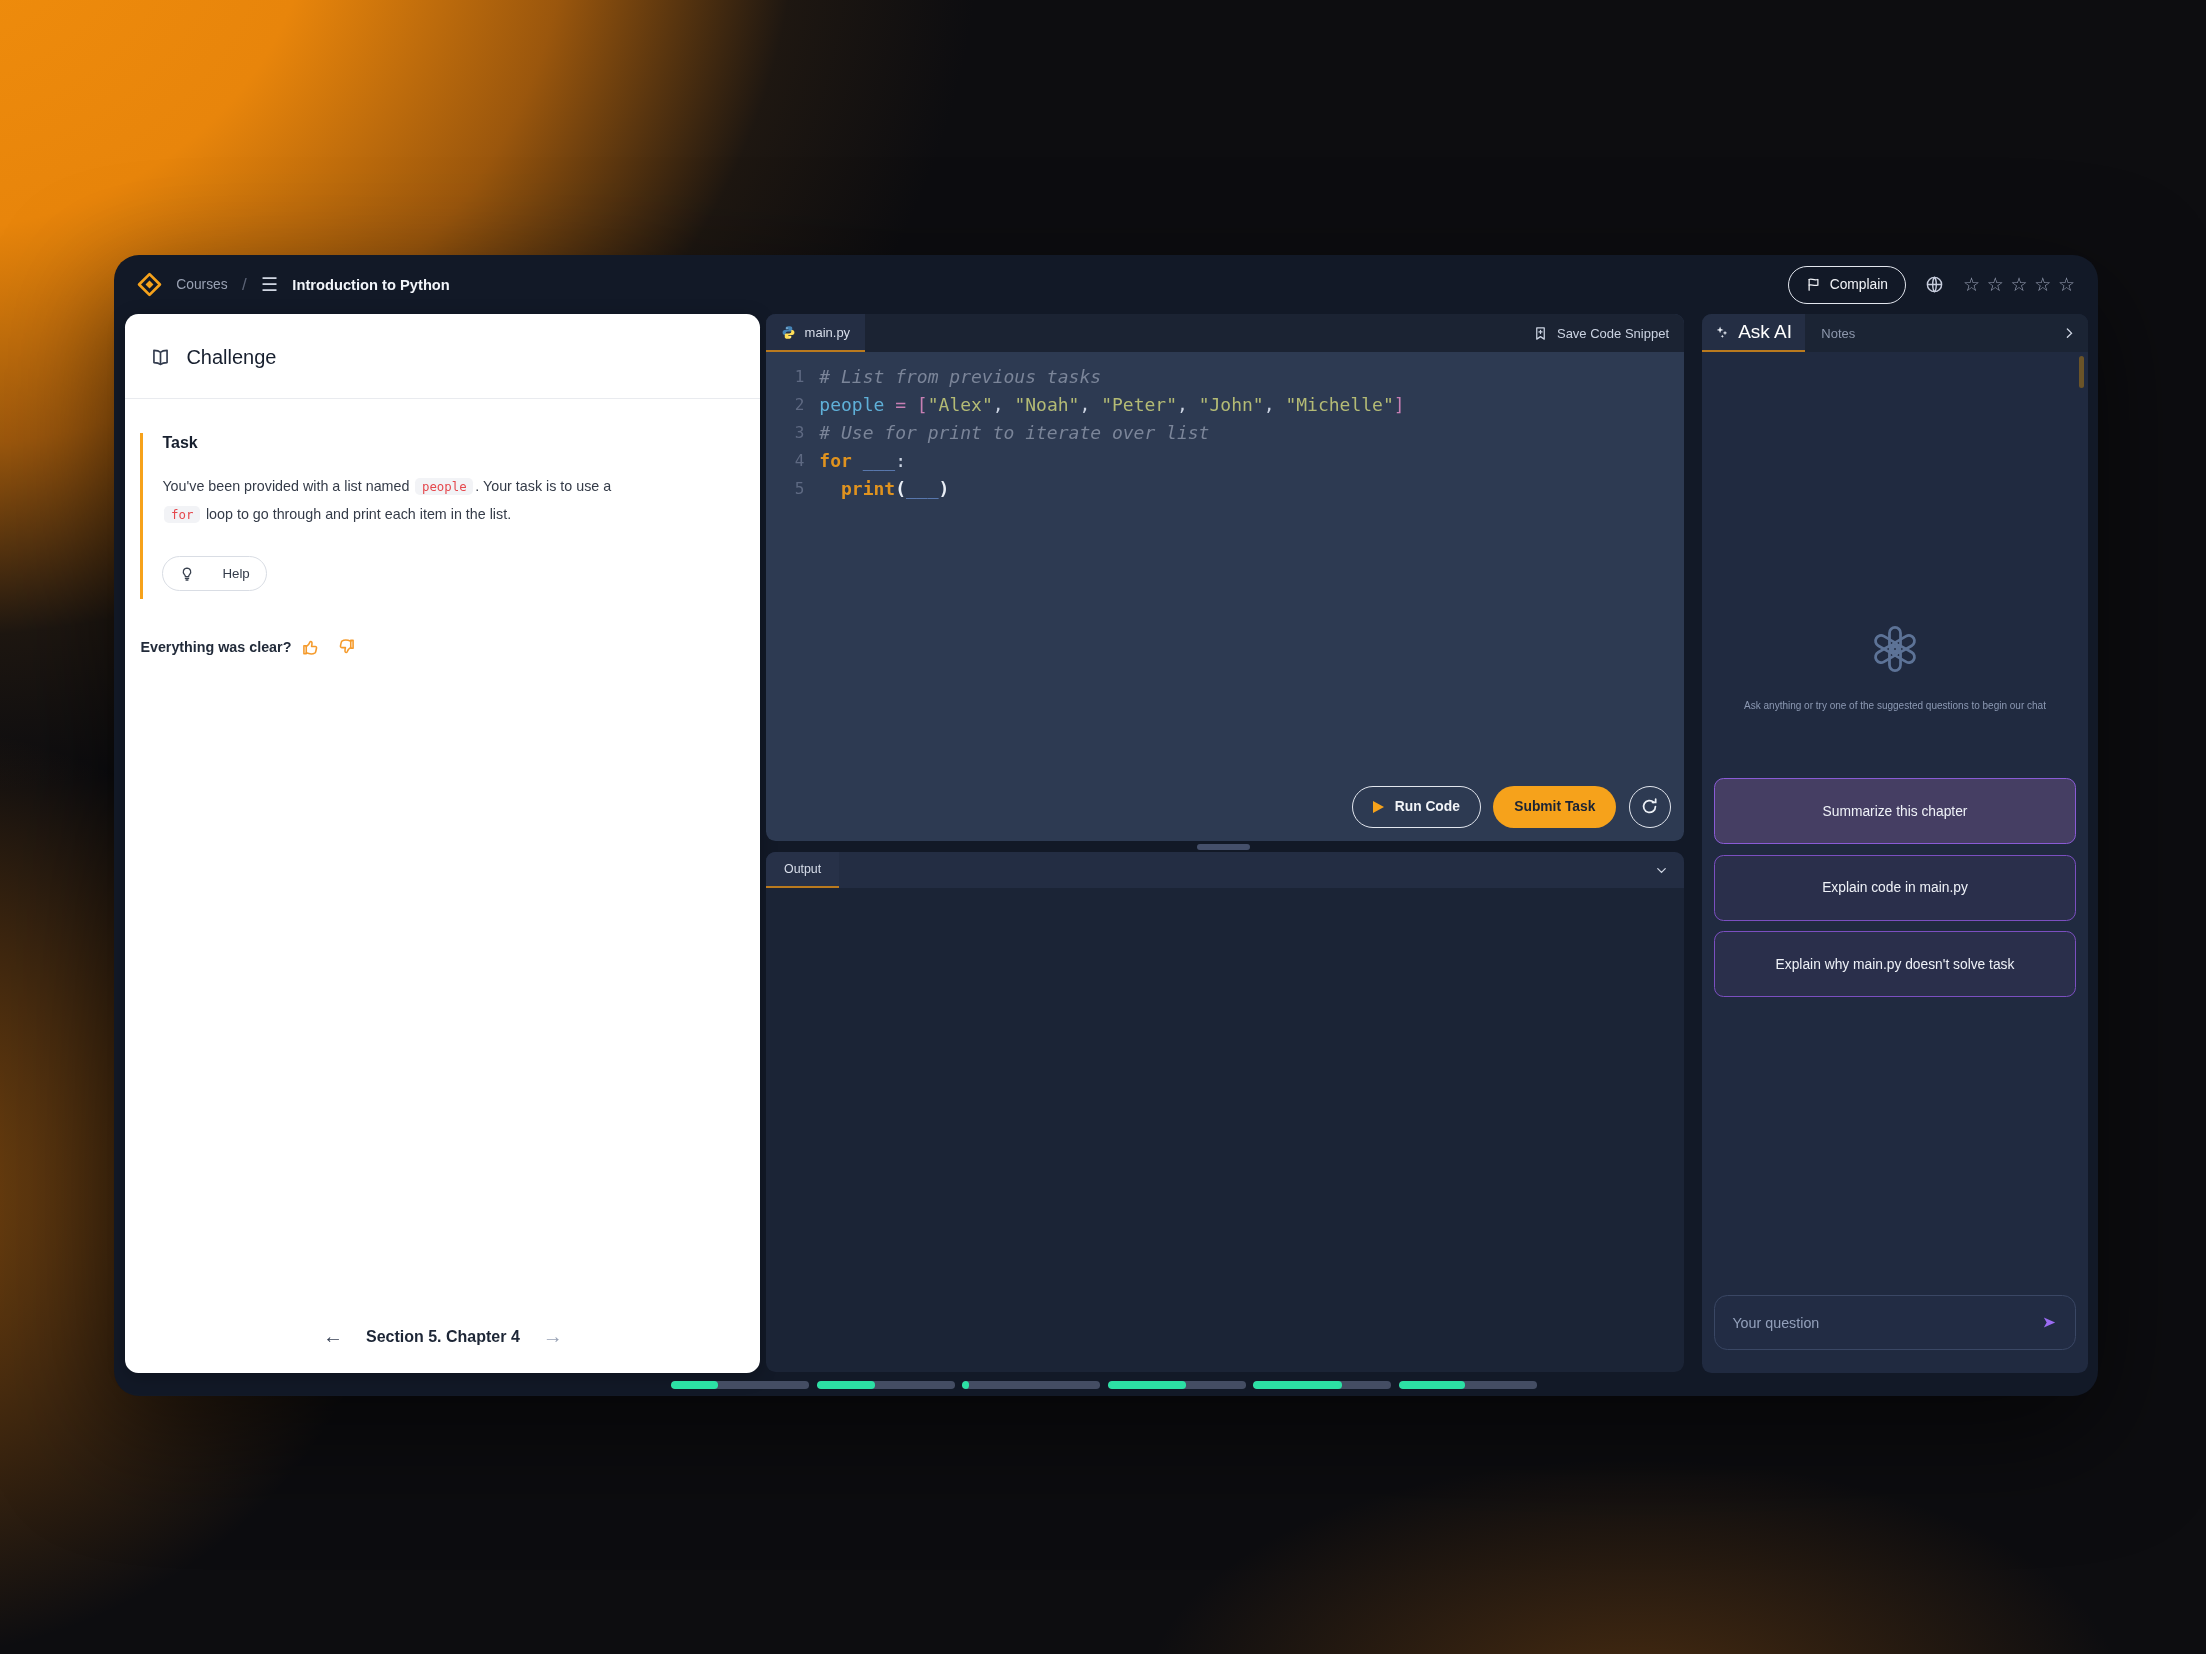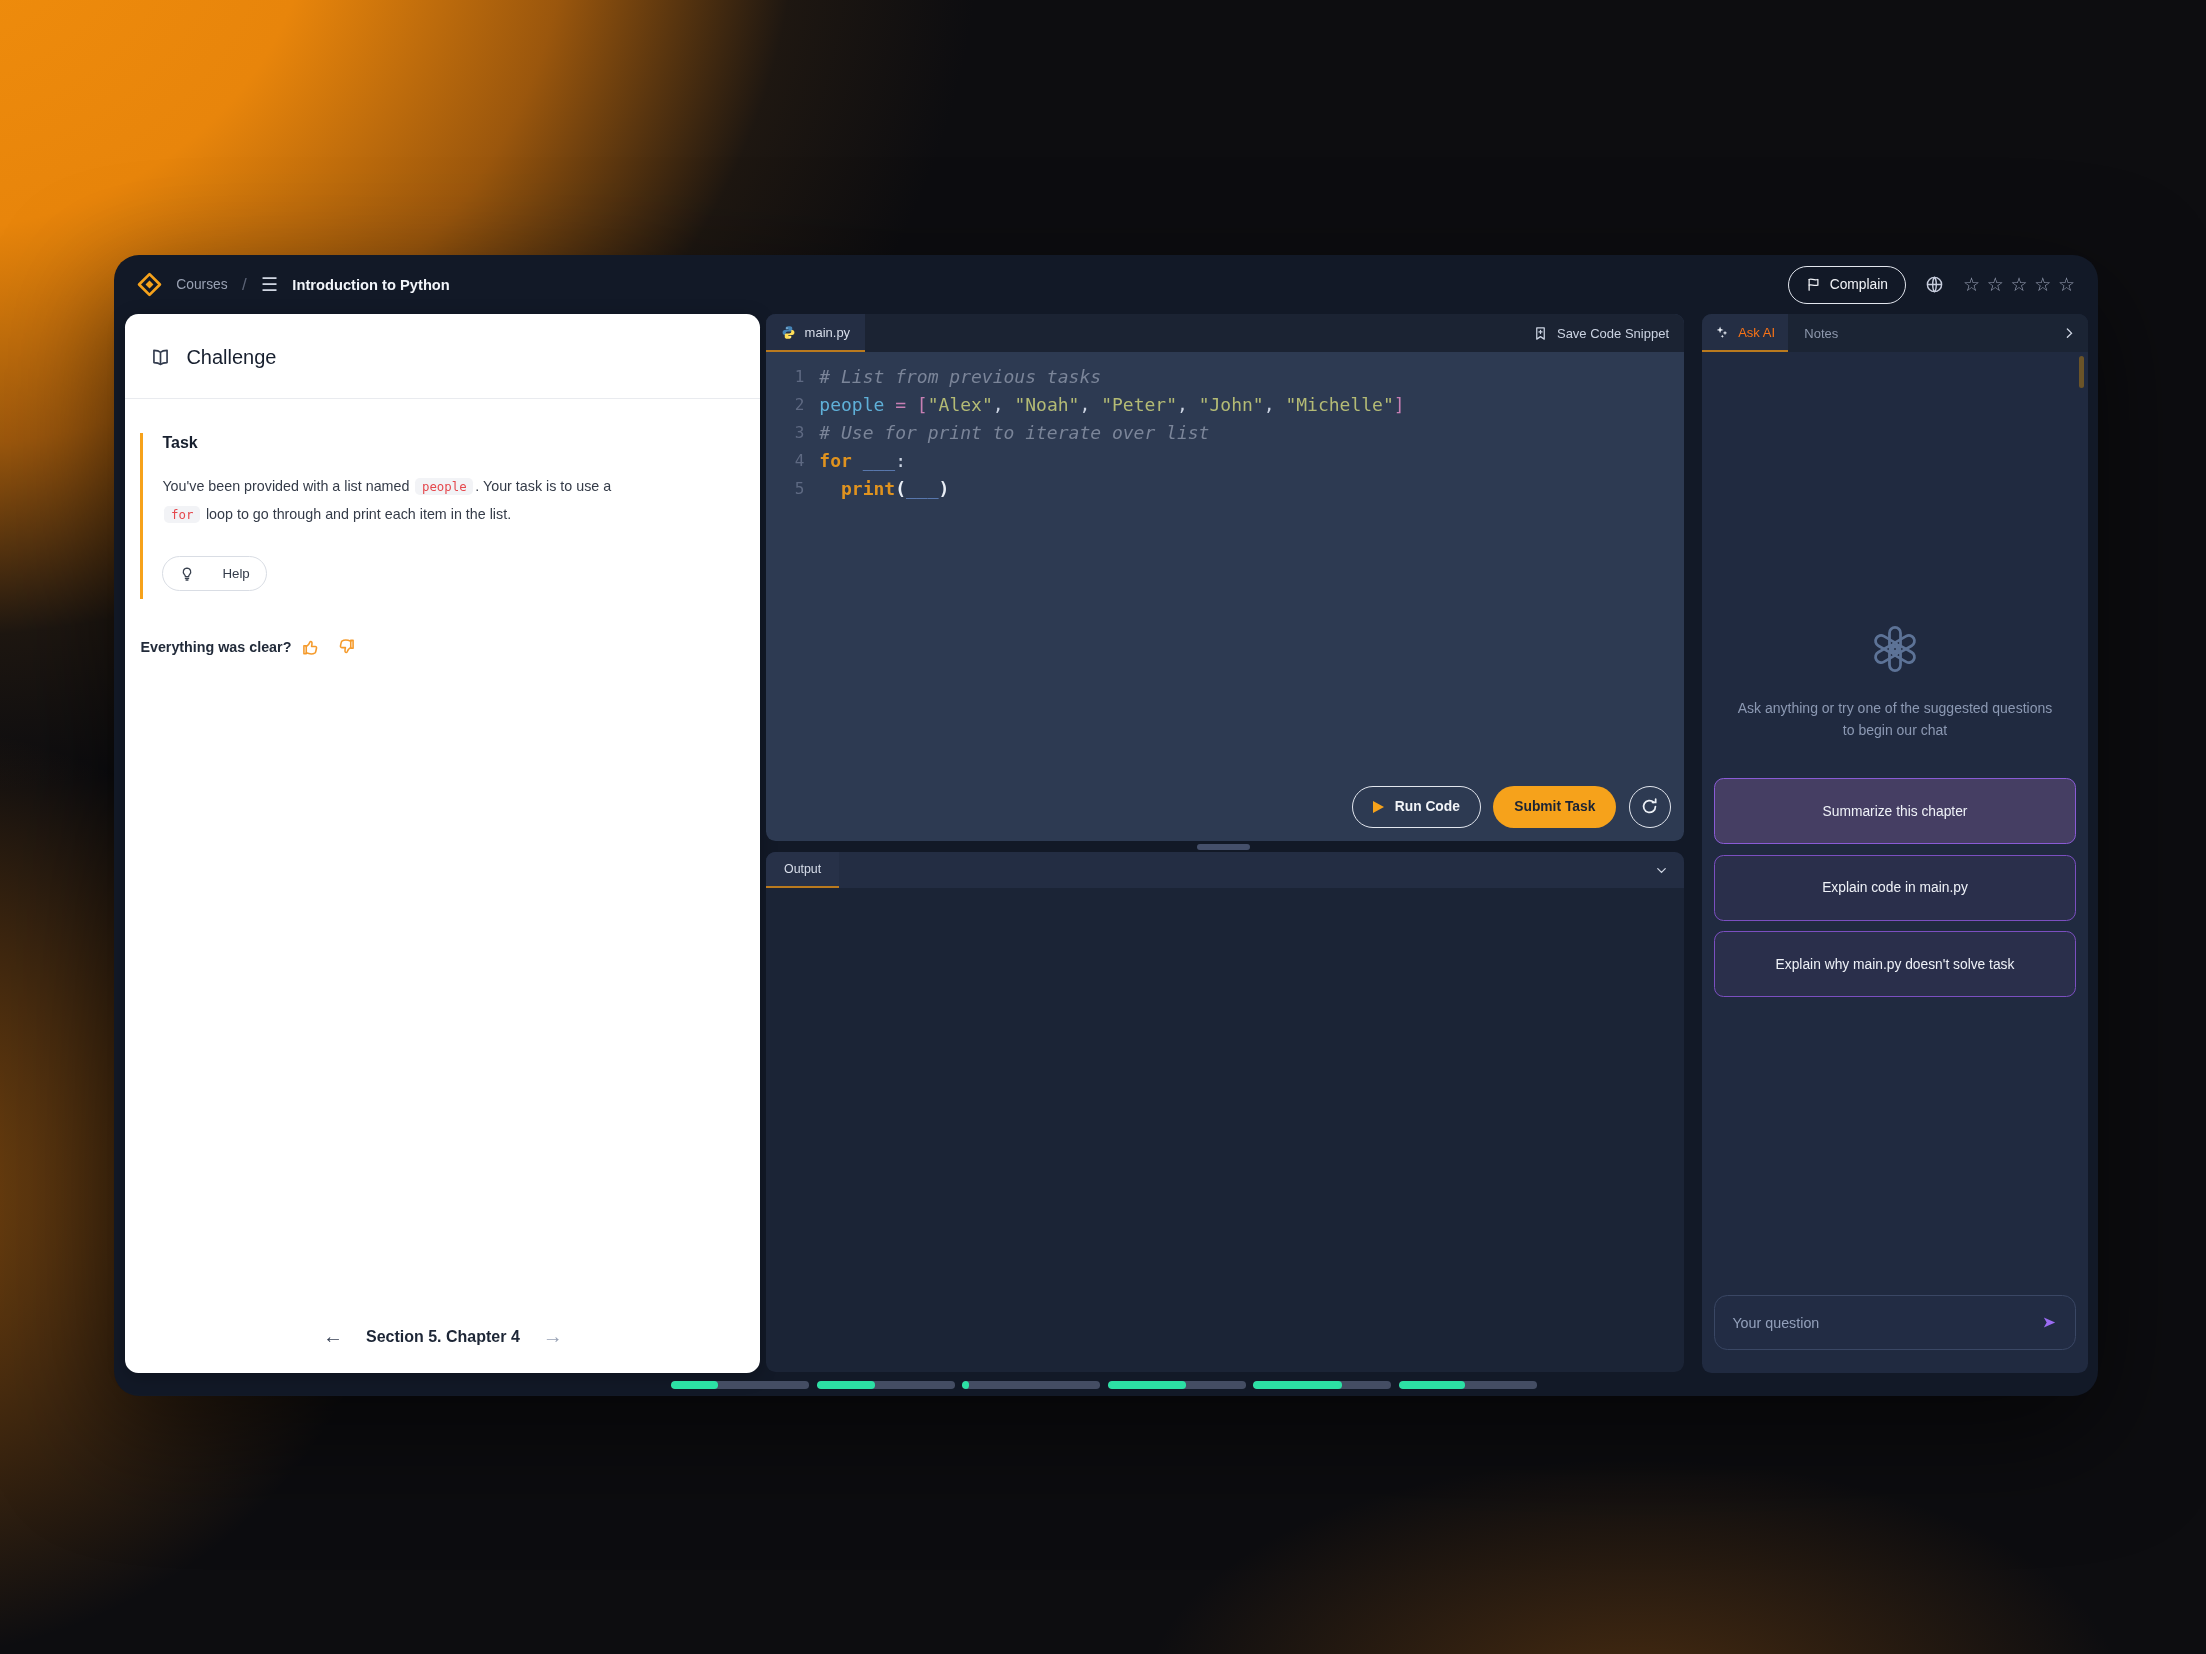--- a/index.html
+++ b/index.html
@@ -69,26 +69,26 @@
   .reset{width:42px;height:42px;border:1.9px solid #E2E6EE;border-radius:50%;background:transparent;display:flex;align-items:center;justify-content:center;cursor:pointer}
   .split{position:absolute;left:1083px;top:589px;width:53px;height:5.7px;border-radius:2.9px;background:#45506B;cursor:row-resize}
   
   .outputp{position:absolute;left:652px;top:597px;width:918px;height:520px;background:#1B2436;border-radius:9.5px;overflow:hidden}
   .out-head{height:36px;background:#232D43;display:flex;align-items:stretch}
   .out-tab{display:flex;align-items:center;padding:0 18px;border-bottom:2.9px solid #BA7A1E;color:#D8DEEA;font-size:12.4px;background:#273148;cursor:pointer}
   .out-chev{margin-left:auto;display:flex;align-items:center;padding:0 15px;cursor:pointer}
   
   .ai{position:absolute;left:1588px;top:59px;width:386px;height:1059px;background:#202A40;border-radius:9.5px;overflow:hidden}
   .ai-tabs{height:38px;background:#1B2434;display:flex;align-items:stretch}
-  .ai-tab-active{display:flex;align-items:center;gap:8.6px;padding:0 13.3px;background:#242E44;border-bottom:2.9px solid #BA7A1E;color:#f97316;font-size:13px;cursor:pointer}
+  .ai-tab-active{display:flex;align-items:center;gap:8.6px;padding:0 13.3px;background:#242E44;border-bottom:2.9px solid #BA7A1E;color:#ffffff;font-size:19px;cursor:pointer}
   .ai-tab{display:flex;align-items:center;padding:0 16px;color:#8E98AD;font-size:13px;cursor:pointer}
   .ai-chev{margin-left:auto;display:flex;align-items:center;padding:0 11.4px;cursor:pointer}
   .ai-scroll{position:absolute;right:3.8px;top:42px;width:4.8px;height:32px;border-radius:2.9px;background:#6B5428}
   .ai-empty{position:absolute;left:0;right:0;top:312px;display:flex;flex-direction:column;align-items:center;gap:26px}
-  .ai-empty .txt{color:#8C99B3;font-size:14px;line-height:1.55;text-align:center;max-width:320px}
+  .ai-empty .txt{color:#8C99B3;font-size:10px;line-height:1.55;text-align:center;max-width:320px}
   .sug{position:absolute;left:12.4px;right:12.4px;top:464px;display:flex;flex-direction:column;gap:10.5px}
   .sug button{height:66px;border-radius:9.5px;font-size:13.8px;color:#EFF2F8;cursor:pointer;font-family:inherit}
   .sug .s1{background:#453E63;border:1.9px solid #8A5BD6}
   .sug .s2{background:#2A2F4B;border:1.9px solid #7B4FC0}
   .ai-input{position:absolute;left:12.4px;right:12.4px;bottom:23px;height:55px;background:#222C44;border:1.9px solid #3A4764;border-radius:13.3px;display:flex;align-items:center;padding:0 17px;gap:9.5px}
   .ai-input input{flex:1;background:transparent;border:none;outline:none;color:#C7D1E4;font-size:14.3px;font-family:inherit}
   .ai-input input::placeholder{color:#93A0BB}
   .send{cursor:pointer;display:flex}
   
   .progress{position:absolute;left:557px;top:1126px;display:flex;gap:7.6px}

